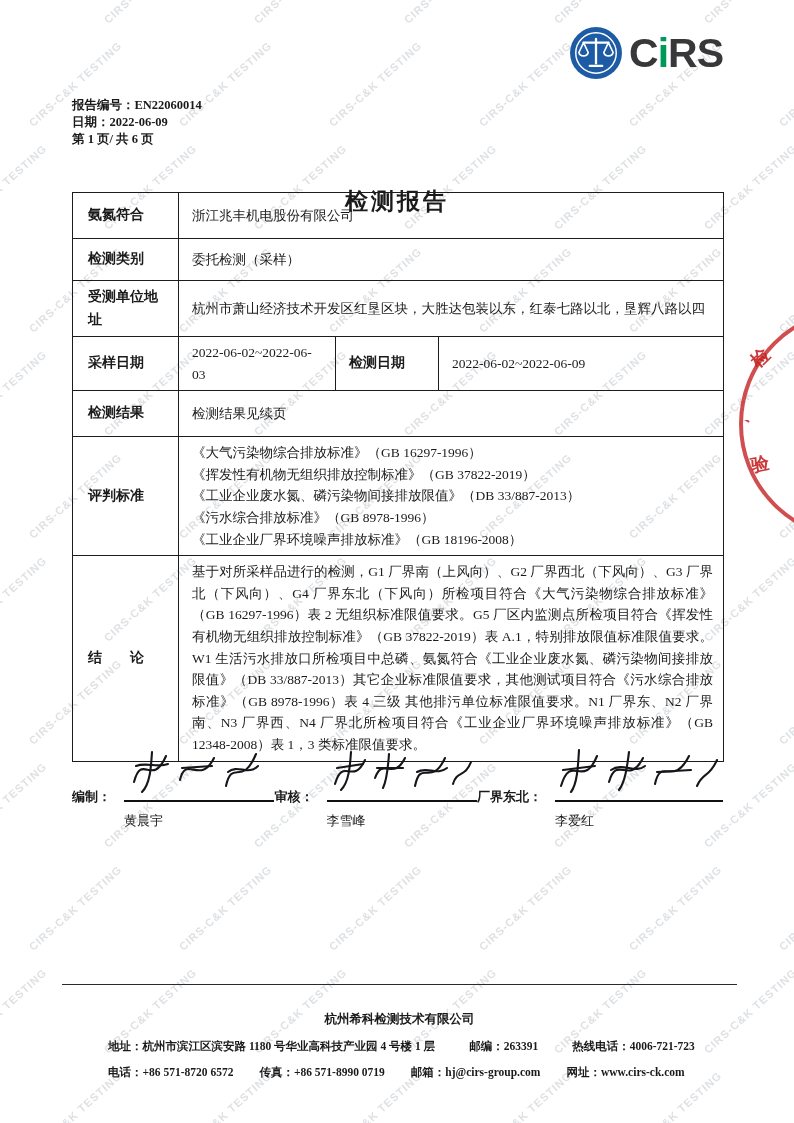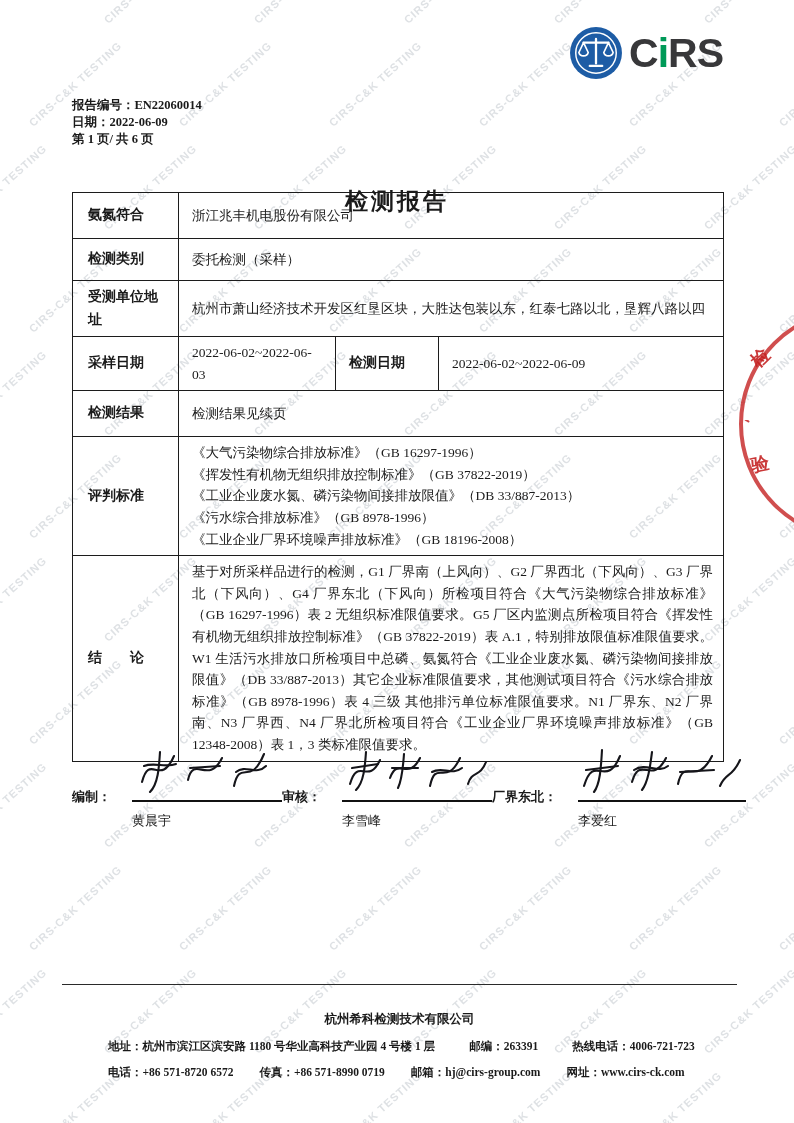--- a/index.html
+++ b/index.html
@@ -44,21 +44,21 @@
     border-collapse:collapse; z-index:2; table-layout:fixed; }
   .info-table td { border:1.5px solid #1c1c1c; vertical-align:middle;
     font-size:13.5px; padding:5px 10px 5px 13px; line-height:1.6; }
   .info-table td.lbl { font-weight:bold; font-size:14px; padding-left:15px; }
   .info-table td.ctr-lbl { font-weight:bold; font-size:14px; }
   .std-line { display:block; }
   .concl { text-align:justify; line-height:20.9px; font-size:13.4px; }
   
   .sig-row { position:absolute; top:742px; left:72px; width:651px;
     display:flex; justify-content:space-between; z-index:2; }
-  .sig-block { display:flex; align-items:flex-end; gap:21px; }
+  .sig-block { display:flex; align-items:flex-end; gap:13px; }
   .sig-label { font-weight:bold; font-size:13px; padding-bottom:24px; white-space:nowrap; }
   .sig-area { display:flex; flex-direction:column; }
   .sig-svg { height:56px; margin-bottom:2px; }
   .sig-line { border-top:2px solid #111; }
   .sig-name { font-size:13px; padding-top:10px; }
   .sig-issue { font-size:13px; font-weight:bold; padding-top:6px; white-space:nowrap; }
   
   .footer { position:absolute; left:62px; right:57px; top:984px; z-index:2;
     border-top:1.5px solid #2a2a2a; }
   .footer-company { text-align:center; font-weight:bold; font-size:12.5px; margin-top:26px; }

